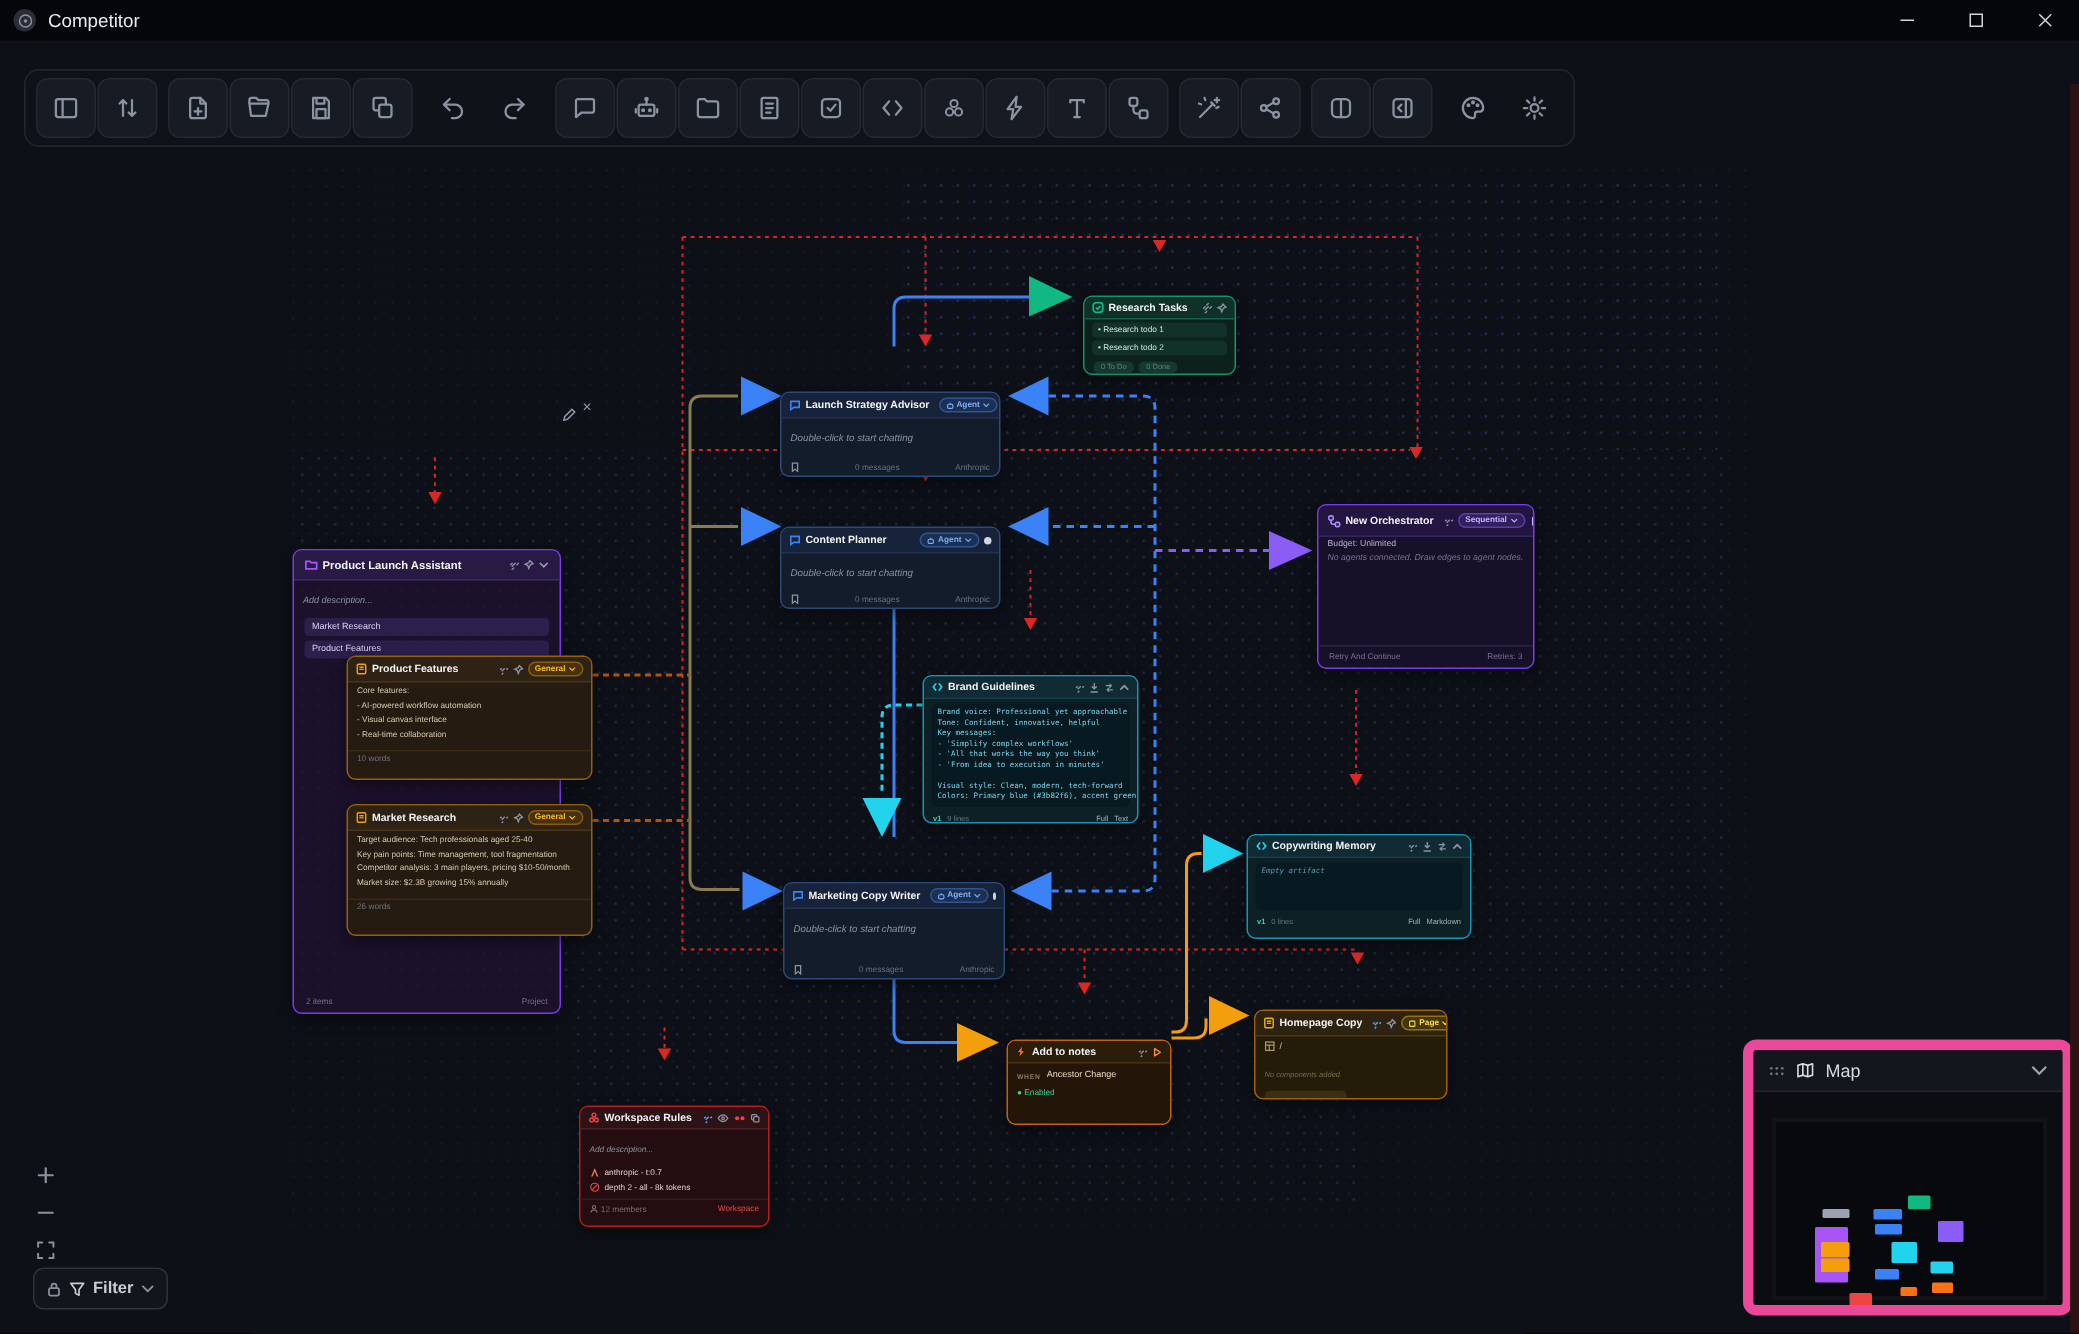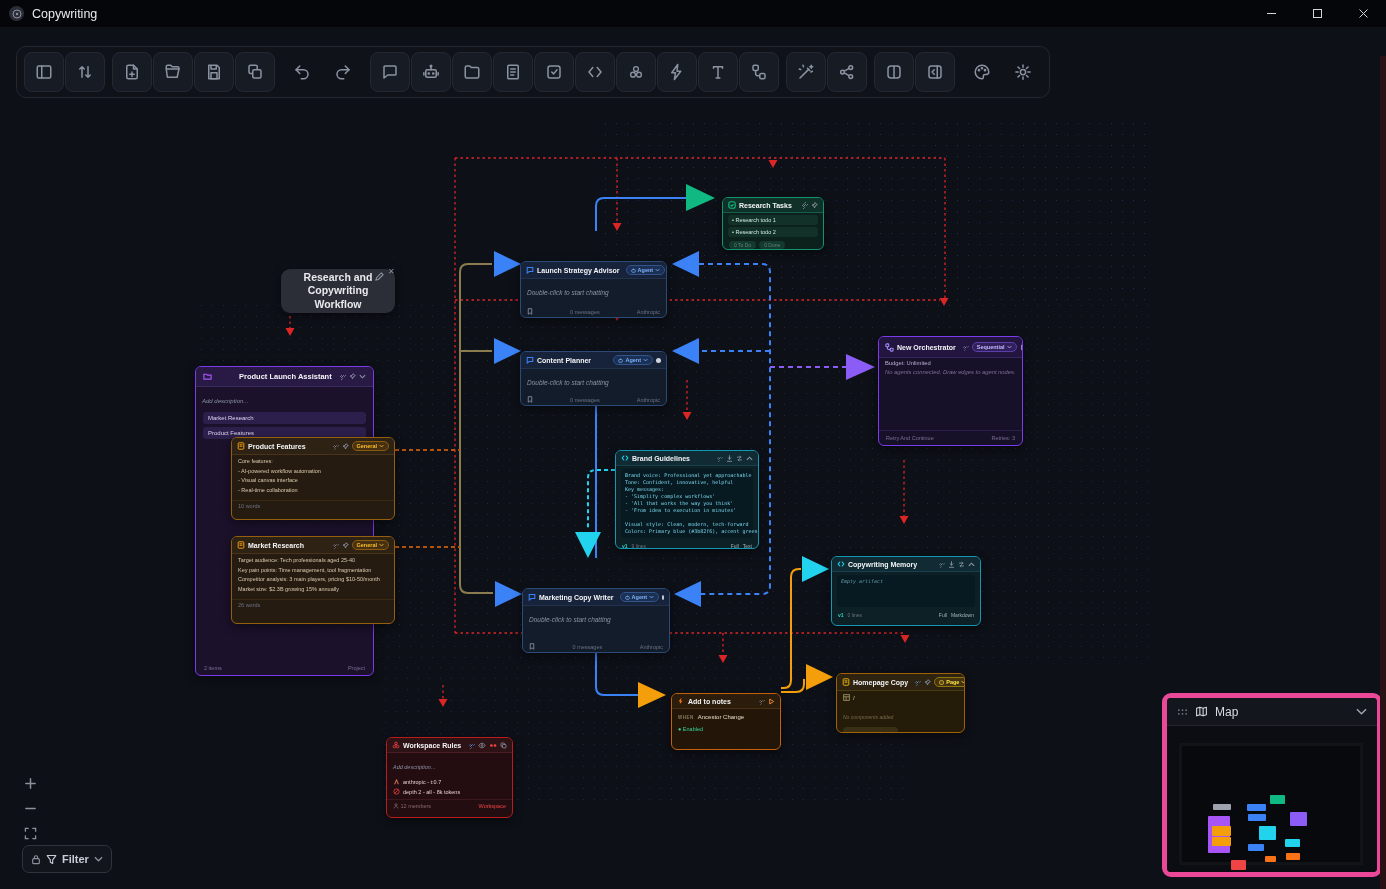--- a/index.html
+++ b/index.html
@@ -70,21 +70,21 @@
 
   
   .tasknode{background:#0d211c;border:1px solid #13936f;}
   .tasknode .n-head{background:#103127;border-bottom:1px solid #155e4b;}
   .task-item{background:#123128;border-radius:3px;margin:2px 5px;padding:2px 4px;color:#cfe9df;font-size:5.5px;}
   .task-pill{background:#143a2f;border-radius:5px;padding:1px 5px;color:#5f8377;font-size:5px;}
 
   
   .container-node{background:rgba(30,18,48,.82);border:1px solid #7c3aed;z-index:8;}
   .container-node .n-head{background:#281a45;border-bottom:1px solid #3b2a60;padding:5px 7px;}
-  .container-node .n-title{font-size:7.5px;margin-left:24px;}
+  .container-node .n-title{font-size:7.5px;}
   .cont-item{background:#2c1f4c;border-radius:3px;margin:3px 7px;padding:3px 5px;color:#ddd3f0;font-size:6px;}
   .cont-foot{position:absolute;left:0;right:0;bottom:0;display:flex;justify-content:space-between;
     padding:4px 8px;font-size:5.5px;color:#7a6f95;}
 
   
   .notenode{background:#261b10;border:1px solid #95600e;}
   .notenode .n-head{background:#2e2214;border-bottom:1px solid #4a3417;}
   .badge-general{color:#fbbf24;background:rgba(245,158,11,.13);border:1px solid #8a5c0b;}
   .note-line{color:#d8c9ae;font-size:5.5px;line-height:1.75;white-space:nowrap;}
   .note-foot{border-top:1px solid #3a2a14;margin-top:2px;}
@@ -120,21 +120,21 @@
   
   .rulenode{background:#230d11;border:1px solid #b91c1c;}
   .rulenode .n-head{background:#2d1216;border-bottom:1px solid #4a1e22;}
   .rule-item{display:flex;align-items:center;gap:3px;color:#e3cdd0;font-size:5.5px;margin:3px 6px;}
   .rule-foot{display:flex;justify-content:space-between;padding:3px 6px;font-size:5.5px;color:#8a6b70;
     border-top:1px solid #3a181d;margin-top:4px;}
   .ws-red{color:#ef4444;}
 
   
   .minimap{position:absolute;left:1162px;top:693px;width:220px;height:184px;background:#101116;
-    border:5px solid #ec4899;border-radius:9px;z-index:40;overflow:hidden;}
+    border:7px solid #ec4899;border-radius:9px;z-index:40;overflow:hidden;}
   .mm-head{height:28px;display:flex;align-items:center;gap:7px;padding:0 10px;background:#14161d;
     border-bottom:1px solid #23262e;color:#d7dade;font-size:12px;}
   .mm-body{position:absolute;inset:28px 0 0 0;background:#0b0d12;}
   .mm-view{position:absolute;left:12px;top:17px;width:184px;height:122px;background:#08090c;
     border:3px solid #121317;}
   .mm-rect{position:absolute;border-radius:1px;}
 
   
   .zbtn{position:absolute;width:21px;height:21px;display:flex;align-items:center;justify-content:center;
     color:#8b919c;z-index:40;}
@@ -150,21 +150,21 @@
 
 <div id="app">
 
   <div class="titlebar">
     <span class="app-logo">
       <svg width="10" height="10" viewBox="0 0 10 10">
           <circle cx="5" cy="5" r="4" fill="none" stroke="#8b93a3" stroke-width="1"></circle>
           <circle cx="5" cy="5" r="1.2" fill="#8b93a3"></circle>
         </svg>
     </span>
-    <span class="tb-title">Copywriting</span>
+    <span class="tb-title">Competitor</span>
     <div class="win-controls">
       <span class="win-btn">
           <svg width="11" height="11" viewBox="0 0 11 11">
             <line x1="1" y1="5.5" x2="10" y2="5.5" stroke="currentColor" stroke-width="1"></line>
           </svg>
         </span>
       <span class="win-btn">
           <svg width="11" height="11" viewBox="0 0 11 11">
             <rect x="1.5" y="1.5" width="8" height="8" fill="none" stroke="currentColor" stroke-width="1"></rect>
           </svg>
@@ -473,23 +473,20 @@
       <path d="M596,627 V687 Q596,695 604,695 H638" stroke="#3b82f6" stroke-width="2" fill="none"></path>
       <polygon points="638,682 638,708 666,695" fill="#f59e0b"></polygon>
 
       <path d="M781,692 H796 Q804,692 804,684 V679" stroke="#f59e0b" stroke-width="2" fill="none"></path>
       <polygon points="806,664 806,690 833,677" fill="#f59e0b"></polygon>
 
       <path d="M781,688 H784 Q791,688 791,680 V577 Q791,569 799,569 H801" stroke="#f59e0b" stroke-width="2" fill="none"></path>
       <polygon points="802,556 802,582 829,569" fill="#22d3ee"></polygon>
     </svg>
 
-    <div class="wf-label">
-        <span>Research and Copywriting Workflow</span>
-      </div>
     <span class="wf-edit">
         <svg width="9" height="9" viewBox="0 0 10 10" fill="none" stroke="currentColor" stroke-width="1.2">
           <path d="m1 9 .7-2.7L7 1l2 2-5.3 5.3z"></path>
         </svg>
       </span>
     <span class="wf-close">✕</span>
 
     <div class="node tasknode" style="left:722px;top:169px;width:102px;height:53px">
       <div class="n-head">
         <span class="mi" style="color:#10b981">

